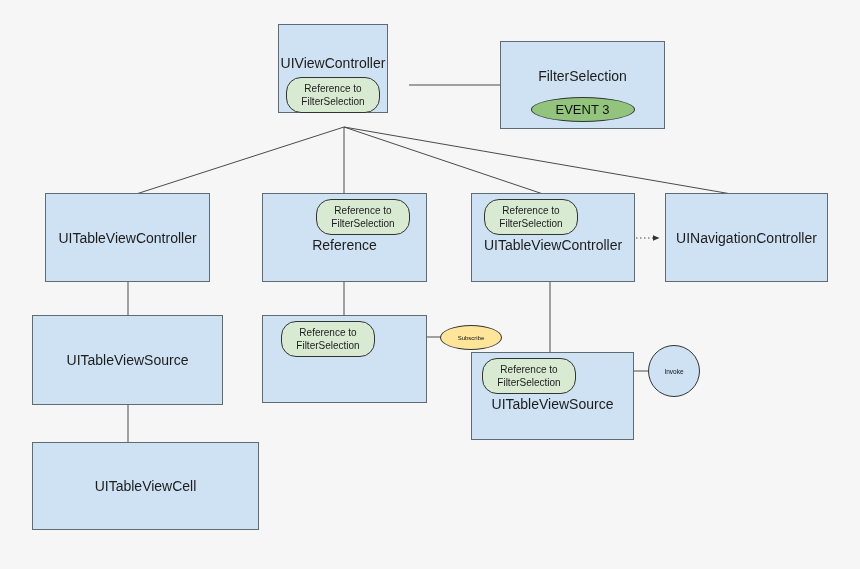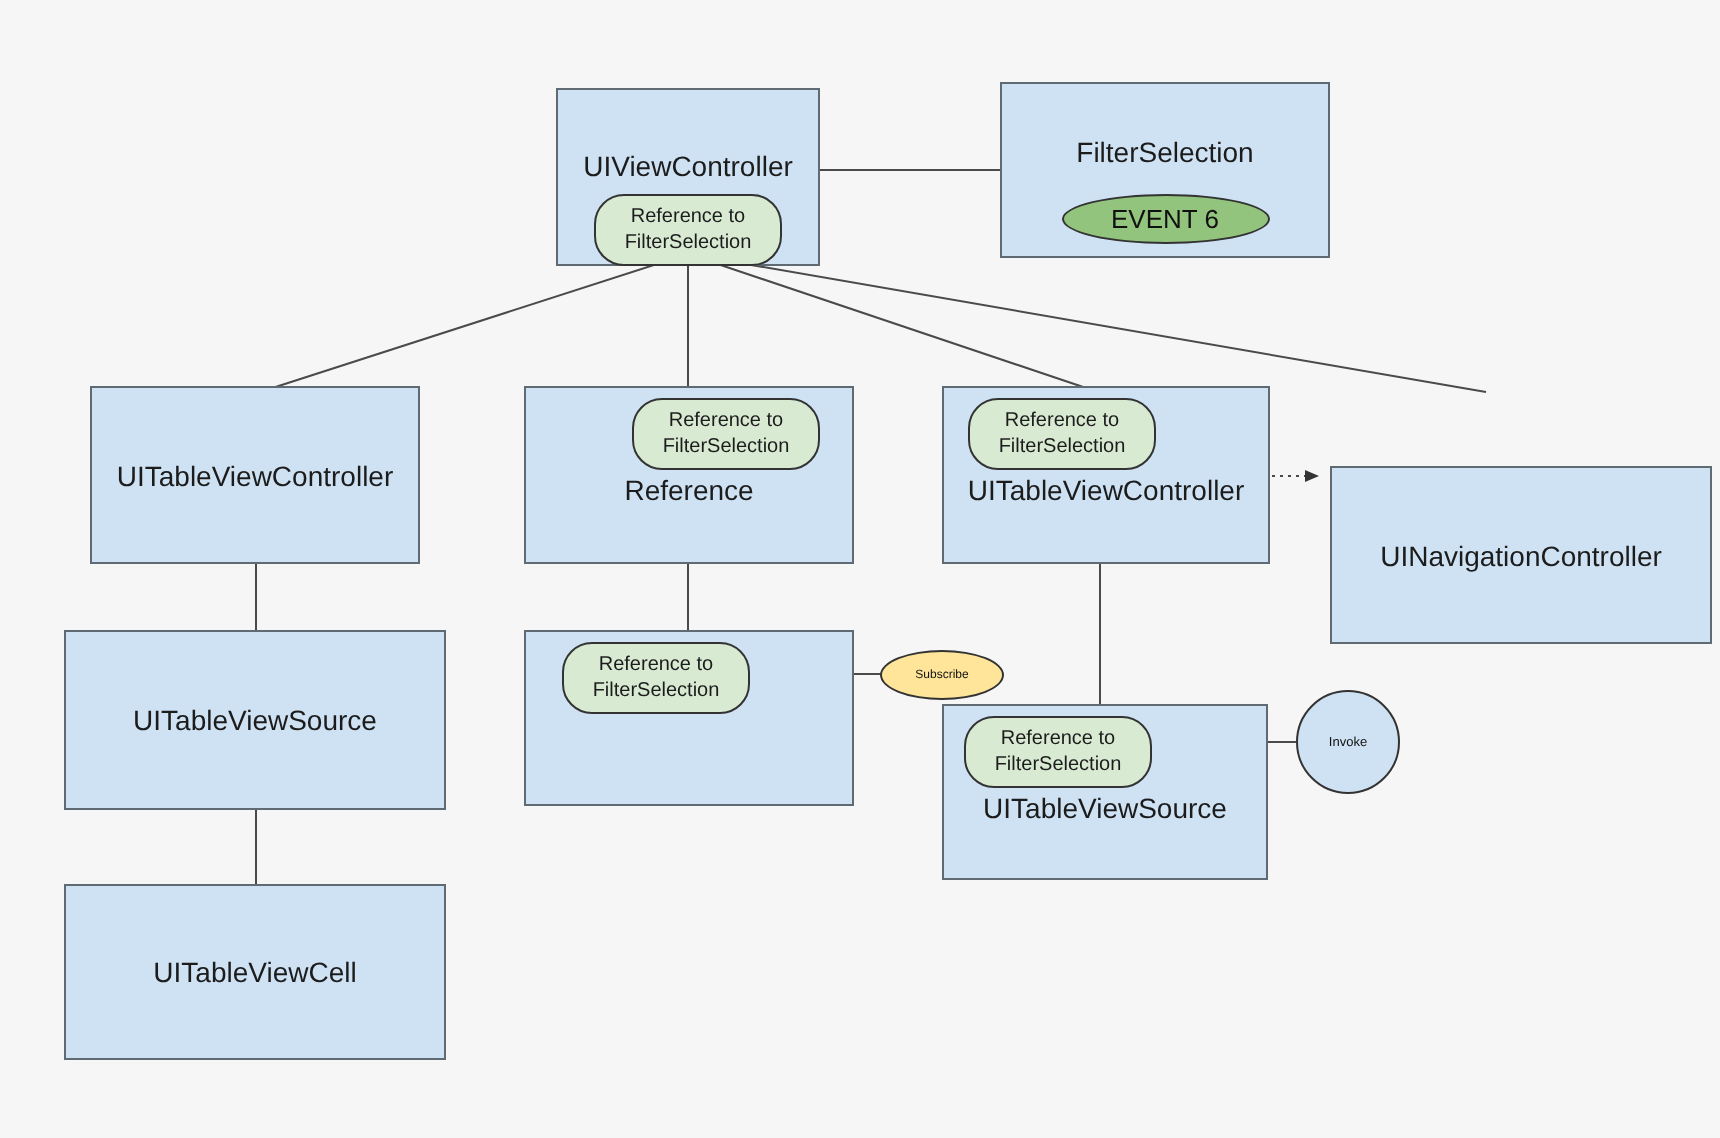--- a/index.html
+++ b/index.html
@@ -63,30 +63,30 @@
     position:absolute;left:440px;top:325px;width:62px;height:25px;z-index:3;
     background:var(--subscribe_fill,#ffe599);
     font-size:6px;
   }
   #invoke-circle{
     position:absolute;left:648px;top:345px;width:52px;height:52px;z-index:3;
     background:var(--invoke_fill,#cfe2f3);
     font-size:6.5px;
   }
   
-  #n-uiviewcontroller{left:278px;top:44px;width:132px;height:89px;}
+  #n-uiviewcontroller{left:278px;top:24px;width:110px;height:89px;}
   #n-filterselection{left:500px;top:41px;width:165px;height:88px;}
   #n-utvc-left{left:45px;top:193px;width:165px;height:89px;}
   #n-uitoolbar{left:262px;top:193px;width:165px;height:89px;}
   #n-utvc-right{left:471px;top:193px;width:164px;height:89px;}
-  #n-uinav{left:665px;top:193px;width:191px;height:89px;margin-top:40px;}
+  #n-uinav{left:665px;top:193px;width:163px;height:89px;}
   #n-uitvsource-left{left:32px;top:315px;width:191px;height:90px;}
   #n-uiseg{left:262px;top:315px;width:165px;height:88px;}
   #n-uitvsource-right{left:471px;top:352px;width:163px;height:88px;}
-  #n-uitvcell{left:32px;top:442px;width:191px;height:88px;}
+  #n-uitvcell{left:32px;top:442px;width:227px;height:88px;}
 </style>
 </head>
 <body>
 
 <div id="canvas">
 
   <svg id="edges" width="860" height="569" viewBox="0 0 860 569">
     <defs>
       <marker id="arrow" markerWidth="8" markerHeight="8" refX="6.5" refY="3" orient="auto" markerUnits="userSpaceOnUse">
         <path d="M0,0 L7,3 L0,6 z" fill="#333333"></path>
@@ -109,21 +109,21 @@
   </svg>
 
   <div class="node badge-bottom" id="n-uiviewcontroller">
     <div class="label">UIViewController</div>
     <div class="badge">Reference to
 FilterSelection</div>
   </div>
 
   <div class="node event-node" id="n-filterselection">
     <div class="label">FilterSelection</div>
-    <div class="ellipse" id="event-ellipse">EVENT 6</div>
+    <div class="ellipse" id="event-ellipse">EVENT 3</div>
   </div>
 
   <div class="node plain" id="n-utvc-left">
     <div class="label">UITableViewController</div>
   </div>
 
   <div class="node badge-top" id="n-uitoolbar">
     <div class="badge off">Reference to
 FilterSelection</div>
     <div class="label">Reference</div>

